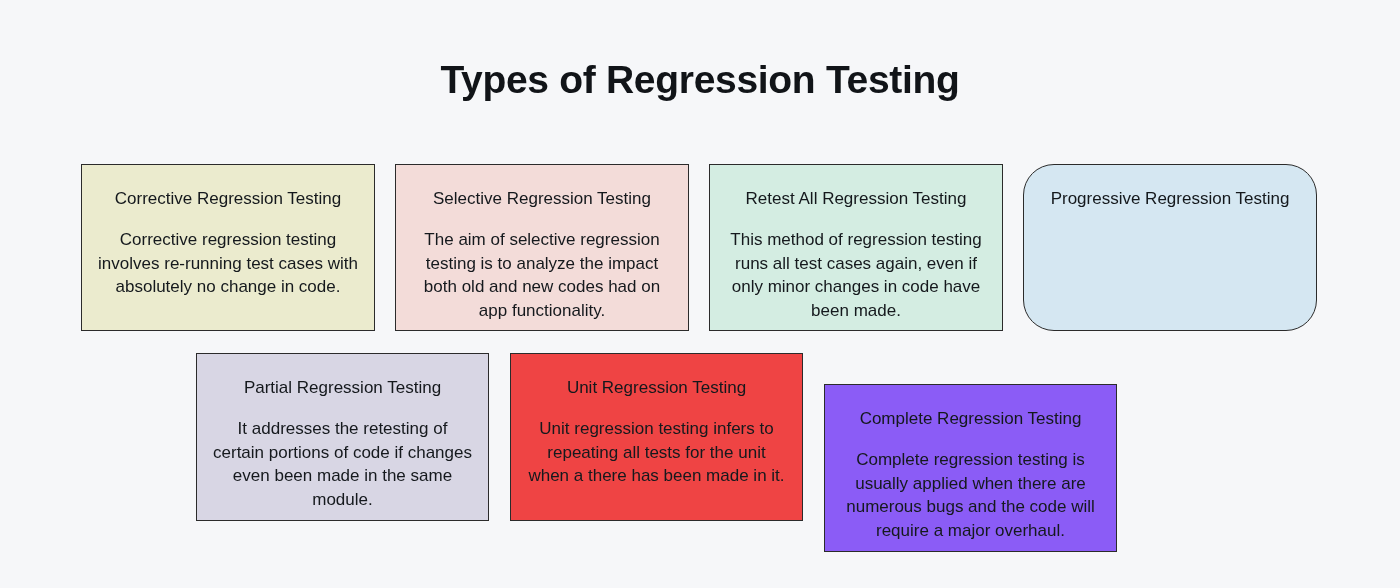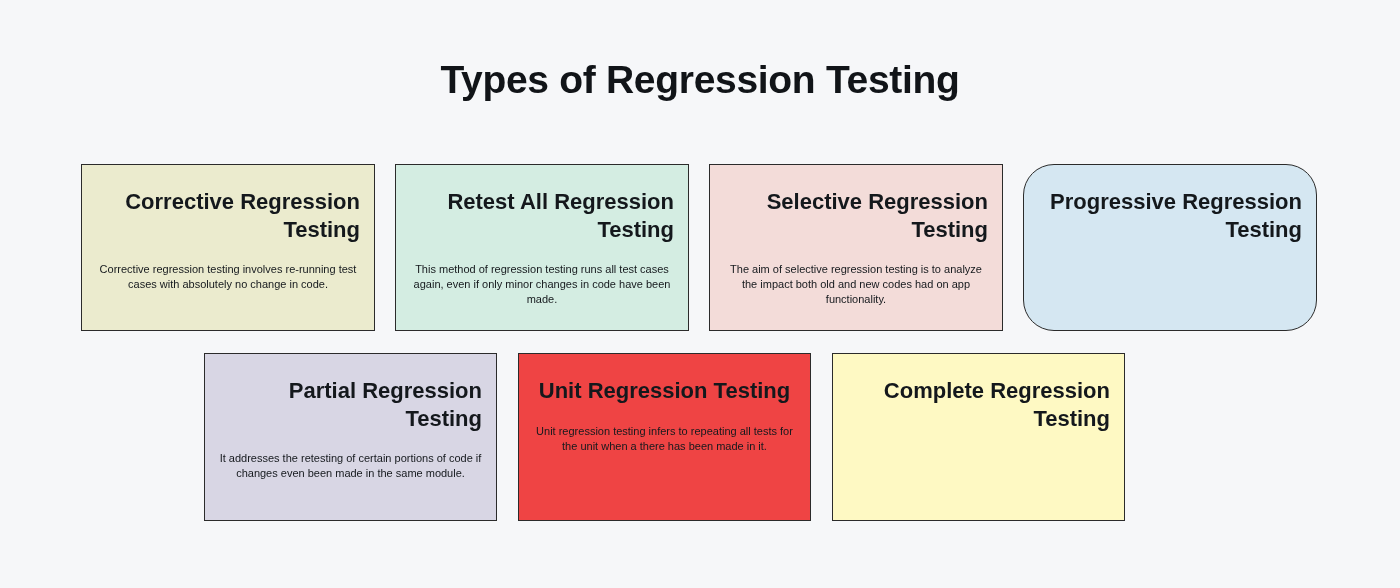--- a/index.html
+++ b/index.html
@@ -37,50 +37,50 @@
     display: flex;
   }
   .row-top {
     top: 164px;
     left: 81px;
     width: 1238px;
     gap: 20px;
   }
   .row-bottom {
     top: 353px;
-    left: 204px;
+    left: 196px;
     width: 923px;
     gap: 21px;
   }
   .card {
     box-sizing: border-box;
     border: 1px solid #2b2b2b;
     padding: 14px 14px 10px 14px;
     display: flex;
     flex-direction: column;
     align-items: center;
   }
   .row-top .card {
     width: 294px;
     height: 167px;
   }
   .row-bottom .card {
     width: 293px;
     height: 168px;
   }
   .card-title {
-    font-size: 22px;
-    font-weight: bold;
+    font-size: 17px;
+    font-weight: normal;
     color: #14181c;
-    text-align: right;
+    text-align: left;
     line-height: 1.25;
     margin: 9px 0 0 0;
   }
   .card-body {
-    font-size: 11px;
+    font-size: 17px;
     font-weight: normal;
     color: #15191d;
     text-align: center;
     line-height: 1.38;
     margin: 19px 0 0 0;
   }
 </style>
 </head>
 <body style="background: rgb(246, 247, 249);">
 
@@ -88,47 +88,48 @@
 
   <div class="page-title">Types of Regression Testing</div>
 
   <div class="card-row row-top">
 
     <div class="card" style="background: rgb(235, 235, 206); border-color: rgb(43, 43, 43);">
       <div class="card-title">Corrective Regression Testing</div>
       <div class="card-body">Corrective regression testing involves re-running test cases with absolutely no change in code.</div>
     </div>
 
+    <div class="card" style="background: rgb(243, 220, 217); border-color: rgb(43, 43, 43);">
+      <div class="card-title">Selective Regression Testing</div>
+      <div class="card-body">The aim of selective regression testing is to analyze the impact both old and new codes had on app functionality.</div>
+    </div>
+
     <div class="card" style="background: rgb(212, 237, 226); border-color: rgb(43, 43, 43);">
       <div class="card-title">Retest All Regression Testing</div>
       <div class="card-body">This method of regression testing runs all test cases again, even if only minor changes in code have been made.</div>
-    </div>
-
-    <div class="card" style="background: rgb(243, 220, 217); border-color: rgb(43, 43, 43);">
-      <div class="card-title">Selective Regression Testing</div>
-      <div class="card-body">The aim of selective regression testing is to analyze the impact both old and new codes had on app functionality.</div>
     </div>
 
     <div class="card" style="background: rgb(213, 231, 242); border-color: rgb(43, 43, 43); border-radius: 31px;">
       <div class="card-title">Progressive Regression Testing</div>
     </div>
 
   </div>
 
   <div class="card-row row-bottom">
 
     <div class="card" style="background: rgb(216, 214, 228); border-color: rgb(43, 43, 43);">
       <div class="card-title">Partial Regression Testing</div>
       <div class="card-body">It addresses the retesting of certain portions of code if changes even been made in the same module.</div>
     </div>
 
     <div class="card" style="background: #ef4444; border-color: rgb(43, 43, 43);">
       <div class="card-title">Unit Regression Testing</div>
       <div class="card-body">Unit regression testing infers to repeating all tests for the unit when a there has been made in it.</div>
     </div>
 
-    <div class="card" style="background: #fef9c3; border-color: rgb(43, 43, 43);">
+    <div class="card" style="background: #8b5cf6; border-color: rgb(43, 43, 43); margin-top: 31px;">
       <div class="card-title">Complete Regression Testing</div>
+      <div class="card-body">Complete regression testing is usually applied when there are numerous bugs and the code will require a major overhaul.</div>
     </div>
 
   </div>
 
 </div>
 
 </body></html>

